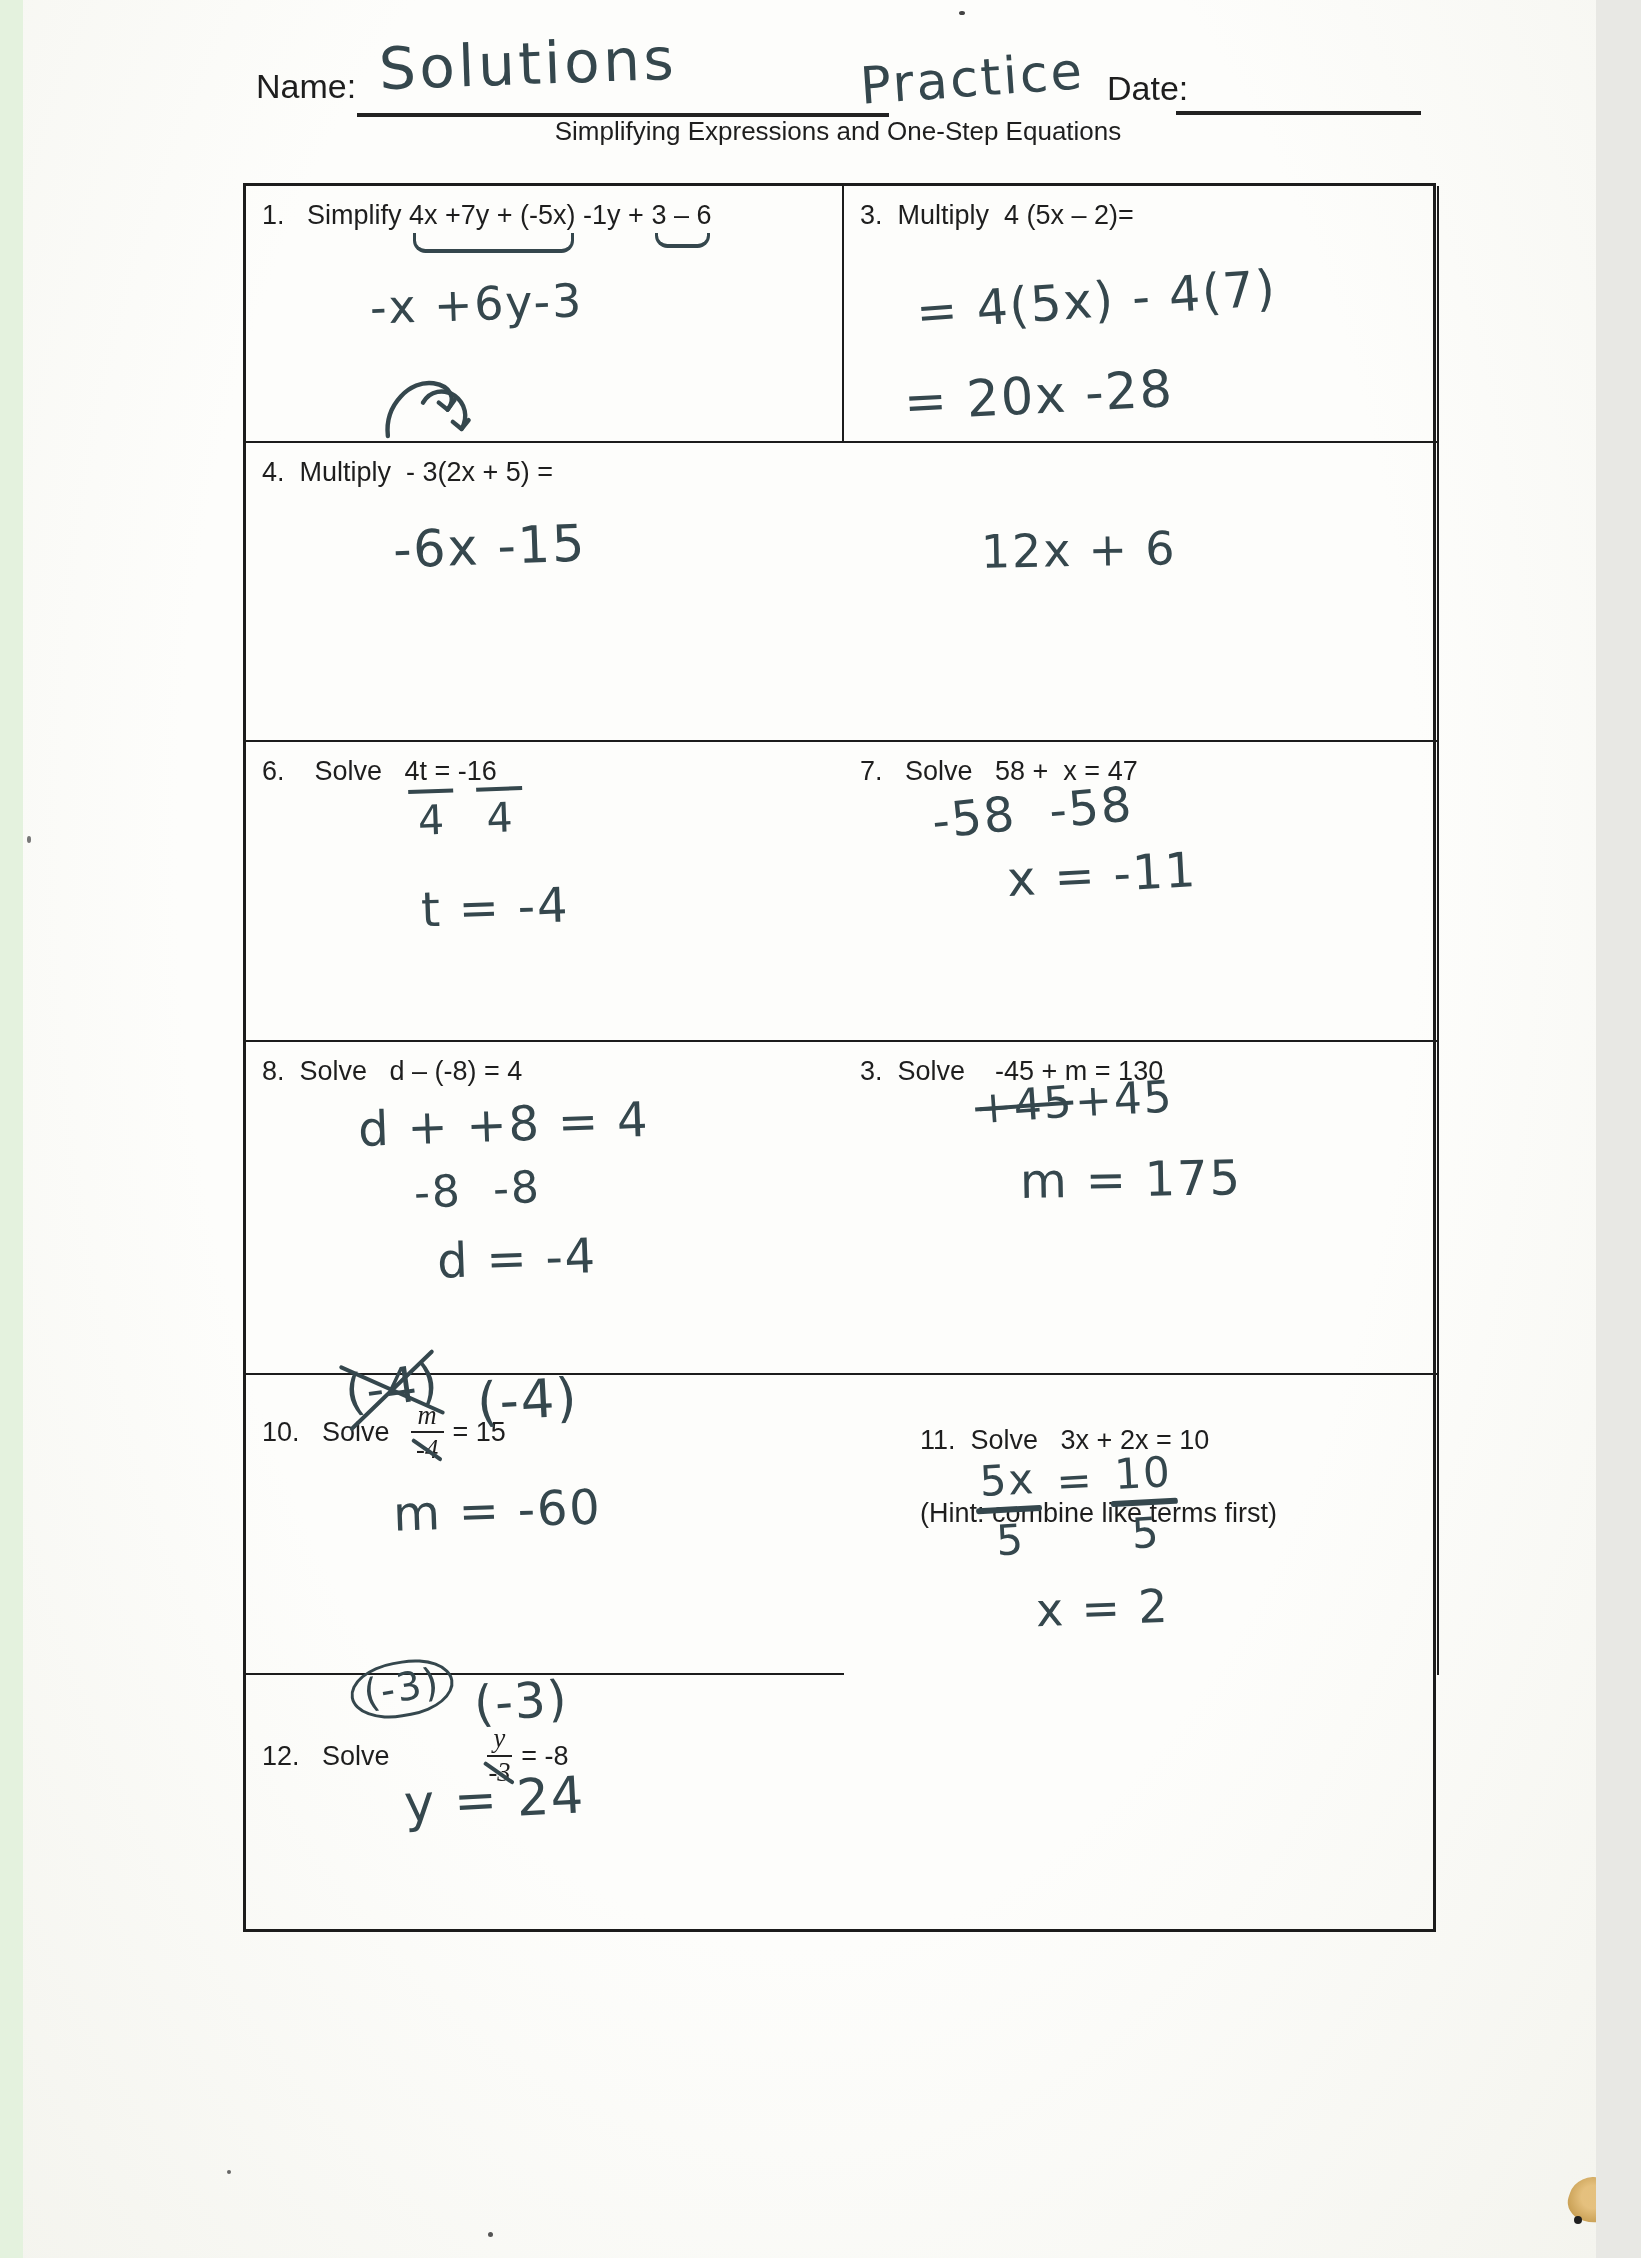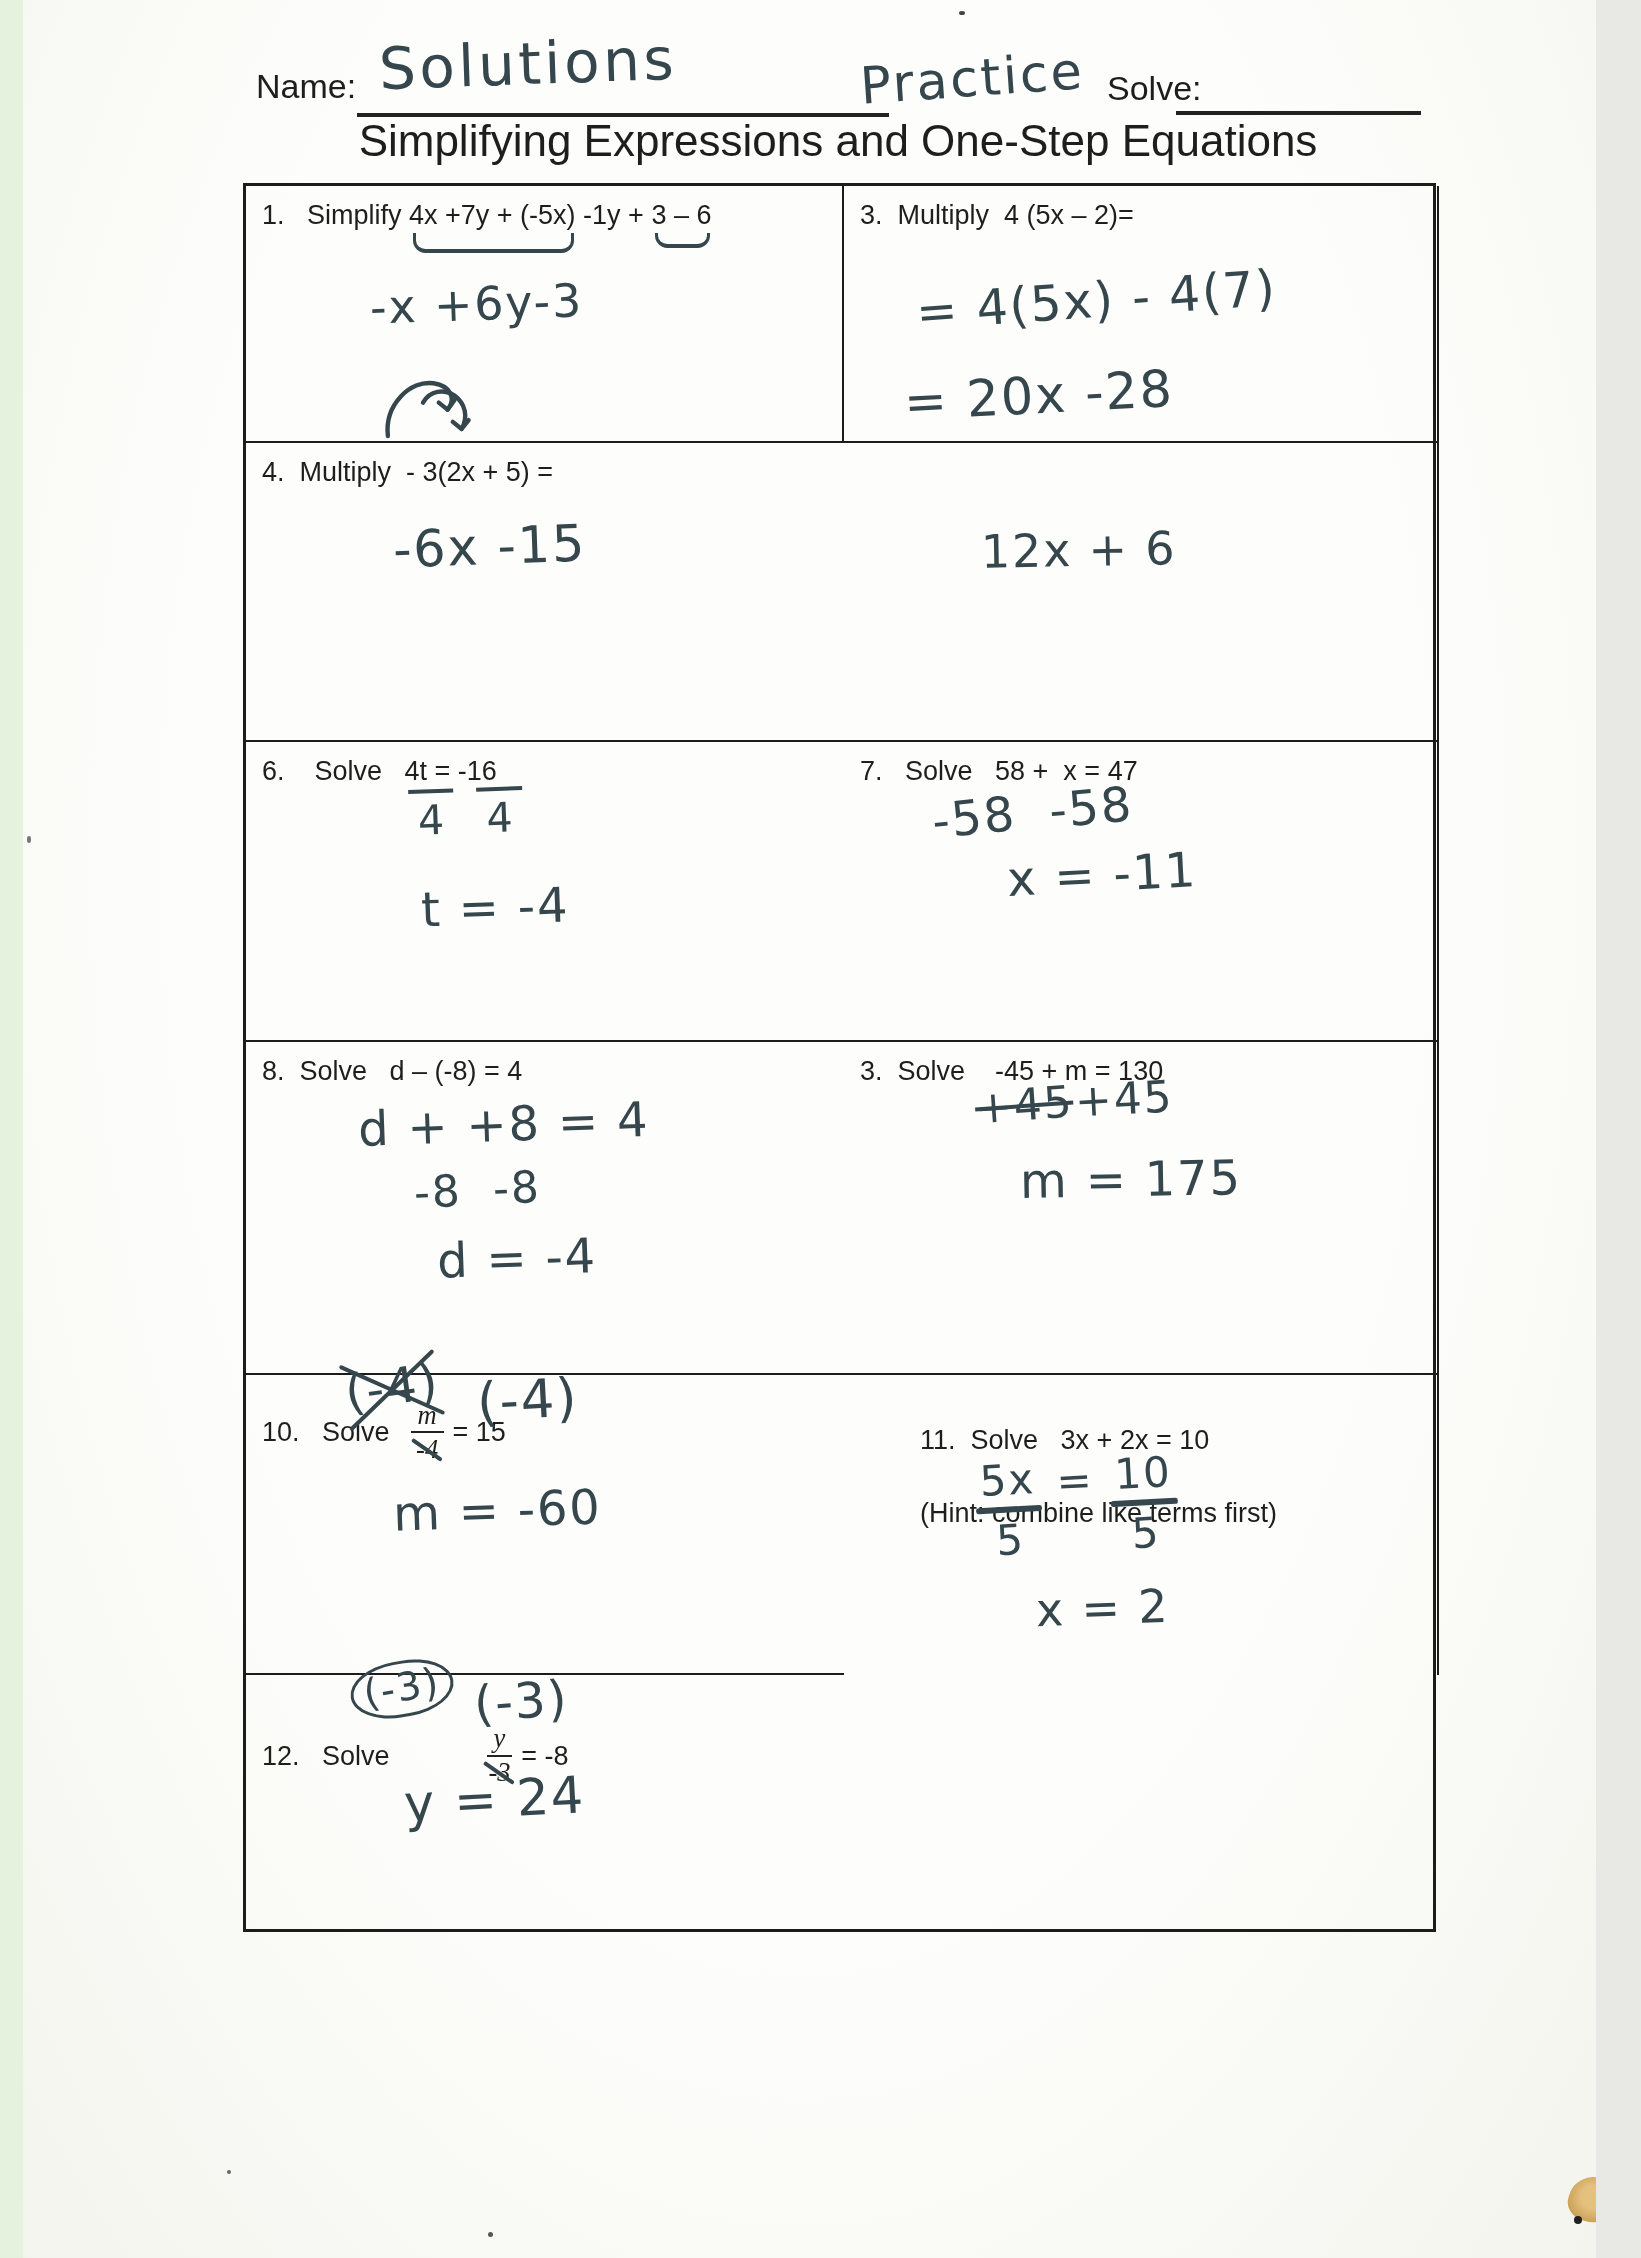--- a/index.html
+++ b/index.html
@@ -85,23 +85,23 @@
   <div class="speck" style="left:1607px; top:1927px; width:10.6px; height:5.3px; background:#333; transform:rotate(-15deg); border-radius:2.6px;"></div>
   <div class="speck" style="left:959px; top:10.6px; width:6.2px; height:4.4px; background:#444;"></div>
   <div class="speck" style="left:488px; top:2232px; width:5.3px; height:5.3px;"></div>
   <div class="speck" style="left:227px; top:2170px; width:4.4px; height:4.4px; background:#666;"></div>
   <div class="speck" style="left:26.5px; top:836px; width:4.4px; height:7px; background:#777;"></div>
 
   <span class="printed abs" style="left:256px; top:67px; font-size:34px;">Name:</span>
   <span class="hw" style="left:379px; top:35px; font-size:58px; transform:rotate(-2deg); letter-spacing:3.5px;">Solutions</span>
   <div class="rule" style="left:357px; top:113px; width:532px;"></div>
   <span class="hw" style="left:860px; top:53px; font-size:51px; transform:rotate(-4deg); letter-spacing:2.6px;">Practice</span>
-  <span class="printed abs" style="left:1107px; top:69px; font-size:34px;">Solve:</span>
+  <span class="printed abs" style="left:1107px; top:69px; font-size:34px;">Date:</span>
   <div class="rule" style="left:1176px; top:111px; width:245px;"></div>
-  <div class="printed abs" style="left:353px; top:116px; width:970px; text-align:center; font-size:44px;">Simplifying Expressions and One-Step Equations</div>
+  <div class="printed abs" style="left:353px; top:116px; width:970px; text-align:center; font-size:26px;">Simplifying Expressions and One-Step Equations</div>
 
   <svg class="abs" style="left:377px; top:371px;" width="106" height="79" viewBox="0 0 120 90">
     <g fill="none" stroke="#35474d" stroke-width="5" stroke-linecap="round">
       <path d="M12 74 C8 38 38 10 64 14 C84 17 90 32 80 44"></path>
       <path d="M80 44 L70 36 M80 44 L88 33"></path>
       <path d="M52 36 C60 22 76 20 88 28 C100 37 104 52 96 66"></path>
       <path d="M96 66 L86 58 M96 66 L104 56"></path>
     </g>
   </svg>
 

